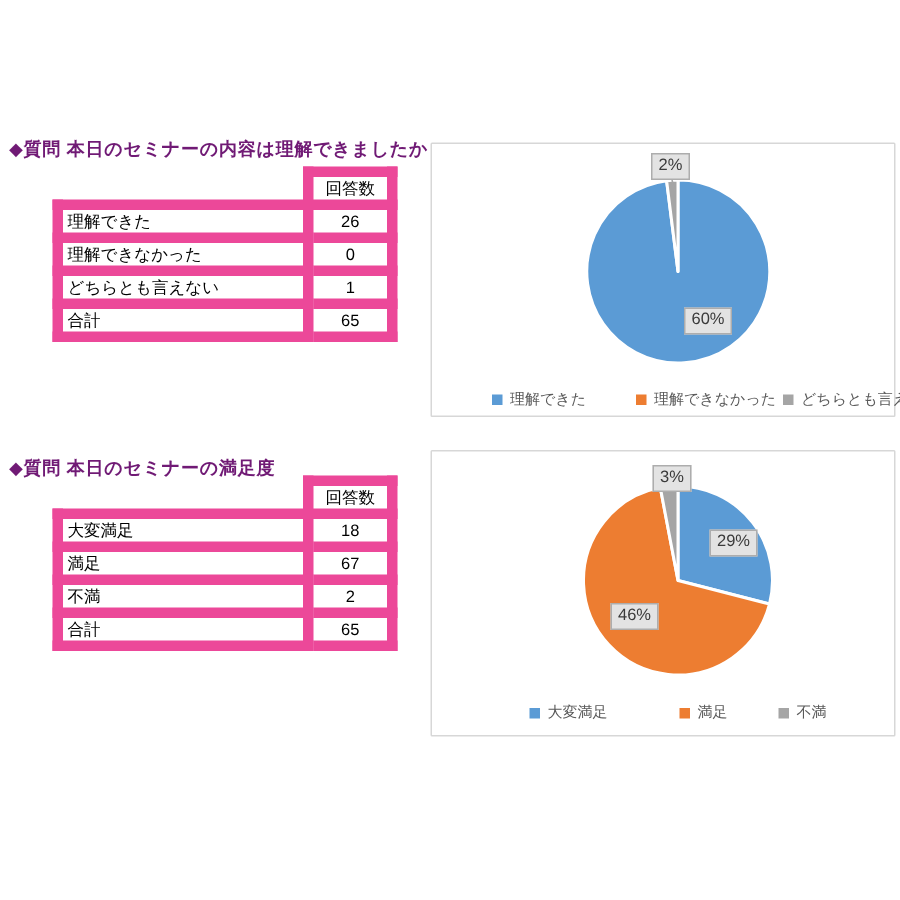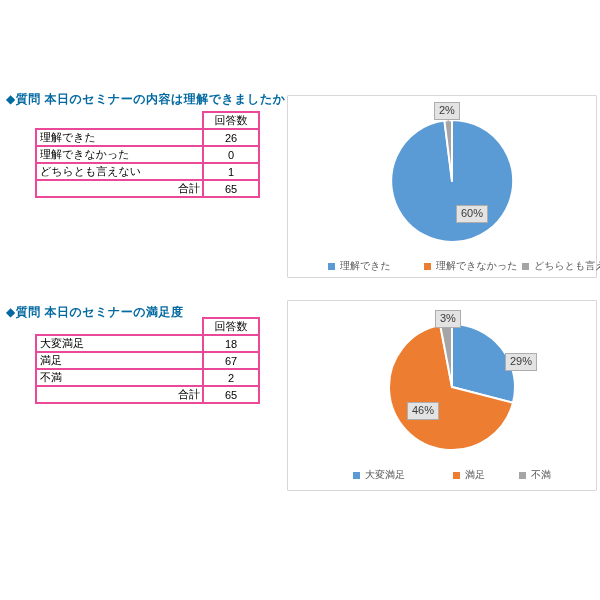--- a/index.html
+++ b/index.html
@@ -2,40 +2,40 @@
 <html><head>
 <meta charset="utf-8">
 <style>
   * { margin: 0; padding: 0; box-sizing: border-box; }
   html, body { width: 600px; height: 600px; background: #ffffff;
     font-family: "Liberation Sans", "DejaVu Sans", sans-serif; }
   body { position: relative; overflow: hidden; }
 
   .section-title {
     position: absolute; left: 6px; font-size: 12px; font-weight: bold;
-    color: #0369a1; white-space: nowrap; letter-spacing: 0.5px;
+    color: #701a75; white-space: nowrap; letter-spacing: 0.5px;
   }
   #title-1 { top: 91px; }
   #title-2 { top: 304px; }
 
   table.survey-table {
     position: absolute; left: 35px; border-collapse: collapse;
     table-layout: fixed; font-size: 11px; color: #000000;
   }
   #table-1 { top: 111px; }
   #table-2 { top: 317px; }
   table.survey-table td {
-    border: 2px solid #ec4899; height: 17px; padding: 0 3px;
+    border: 7px solid #ec4899; height: 17px; padding: 0 3px;
     white-space: nowrap; overflow: hidden;
   }
   table.survey-table td.no-border { border: none; }
   table.survey-table td.label-col { width: 167px; text-align: left; }
   table.survey-table td.value-col { width: 56px; text-align: center; }
   table.survey-table td.header-cell { text-align: center; }
-  table.survey-table td.total-label { text-align: right; padding-right: 2px; }
+  table.survey-table td.total-label { padding-right: 2px; }
 
   .chart-panel {
     position: absolute; left: 287px; width: 310px; background: #ffffff;
     border: 1px solid #d7d7d7; border-radius: 1px;
   }
   #panel-1 { top: 95px; height: 183px; }
   #panel-2 { top: 300px; height: 191px; }
   .chart-panel svg { position: absolute; left: 0; top: 0; }
 
   .pct-label {
@@ -136,21 +136,21 @@
 </tbody>
   </table>
 
 <div class="chart-panel" id="panel-2">
   <svg width="310" height="191" viewBox="0 0 310 191">
     <path d="M 164 86 L 164 23 A 63 63 0 0 1 225 101.7 Z" stroke="#ffffff" stroke-width="2" stroke-linejoin="round" fill="#5B9BD5"></path>
     <path d="M 164 86 L 225 101.7 A 63 63 0 1 1 152.2 24.1 Z" stroke="#ffffff" stroke-width="2" stroke-linejoin="round" fill="#ED7D31"></path>
     <path d="M 164 86 L 152.2 24.1 A 63 63 0 0 1 164 23 Z" stroke="#ffffff" stroke-width="2" stroke-linejoin="round" fill="#A5A5A5"></path>
   </svg>
   <div class="pct-label" style="left:147px; top:9px;">3%</div>
-  <div class="pct-label" style="left:185px; top:52px;margin-left:32px;">29%</div>
+  <div class="pct-label" style="left:185px; top:52px;">29%</div>
   <div class="pct-label" style="left:119px; top:101px;">46%</div>
   <div class="legend-row" id="legend-2">
     <div class="legend-item" style="left:65px;">
       <span class="legend-marker m-blue"></span>
       <span>大変満足</span>
     </div>
     <div class="legend-item" style="left:165px;">
       <span class="legend-marker m-orange"></span>
       <span>満足</span>
     </div>

